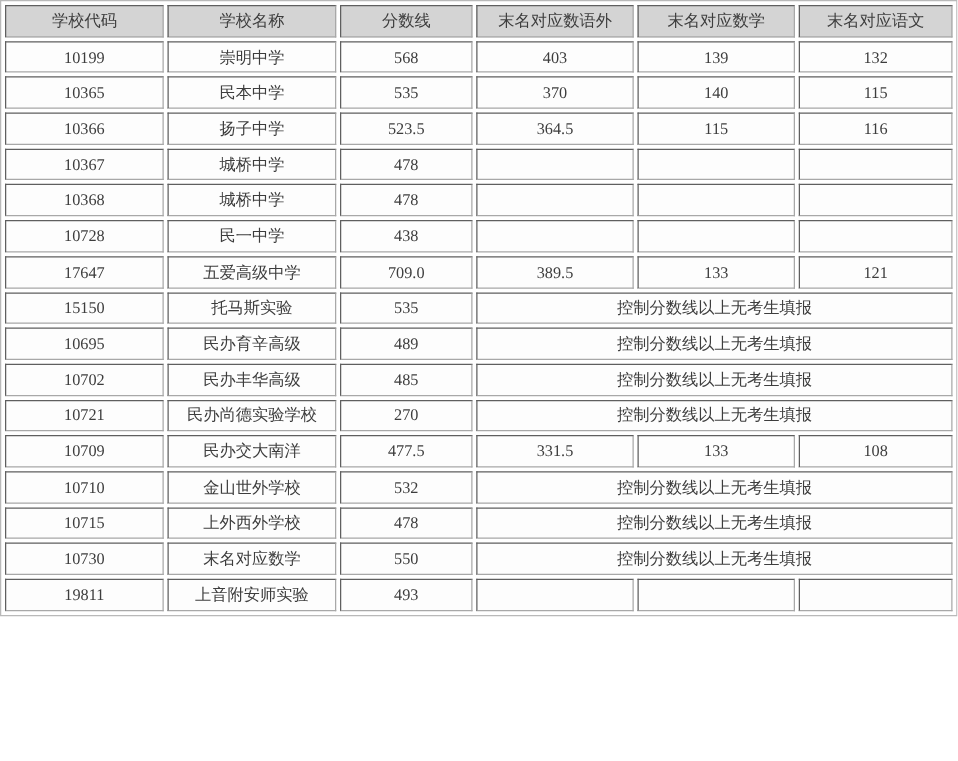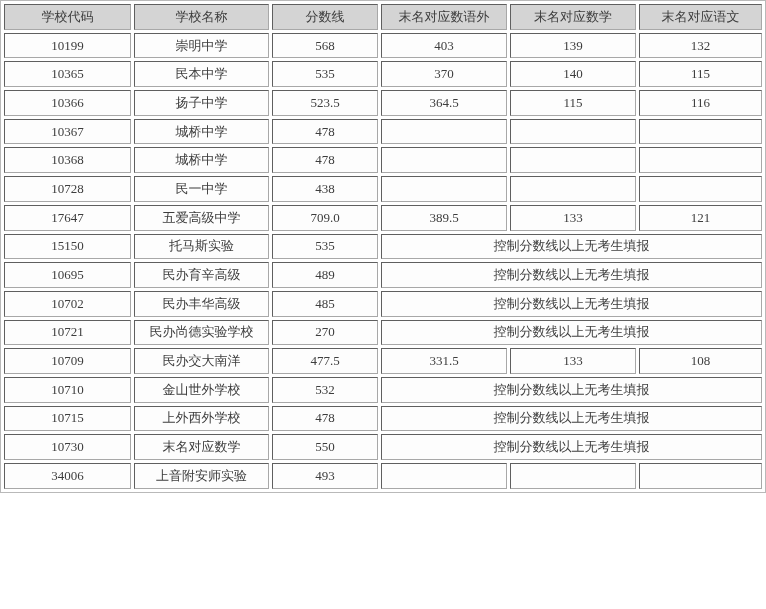--- a/index.html
+++ b/index.html
@@ -164,21 +164,21 @@
         <td>478</td>
         <td colspan="3">控制分数线以上无考生填报</td>
       </tr>
       <tr>
         <td>10730</td>
         <td>末名对应数学</td>
         <td>550</td>
         <td colspan="3">控制分数线以上无考生填报</td>
       </tr>
       <tr>
-        <td>34006</td>
+        <td>19811</td>
         <td>上音附安师实验</td>
         <td>493</td>
         <td></td>
         <td></td>
         <td></td>
       </tr>
     </tbody>
 </table>
 
 </body></html>

